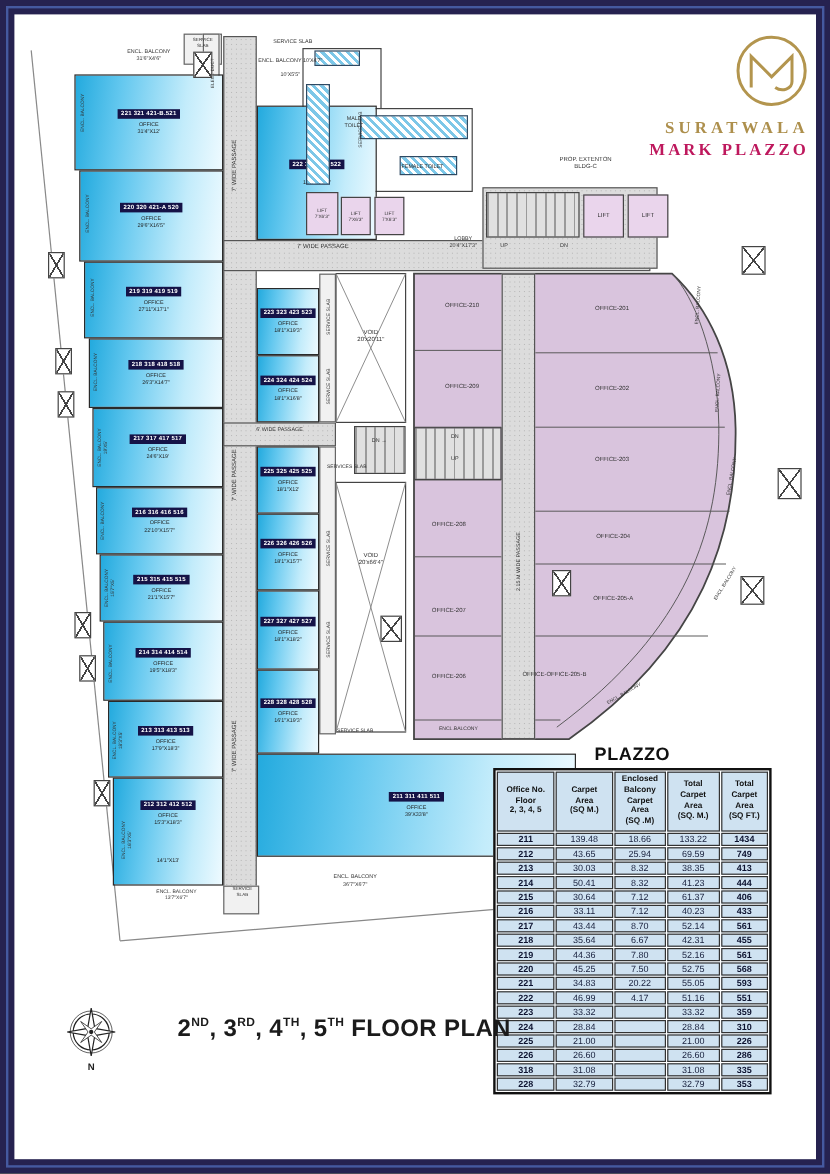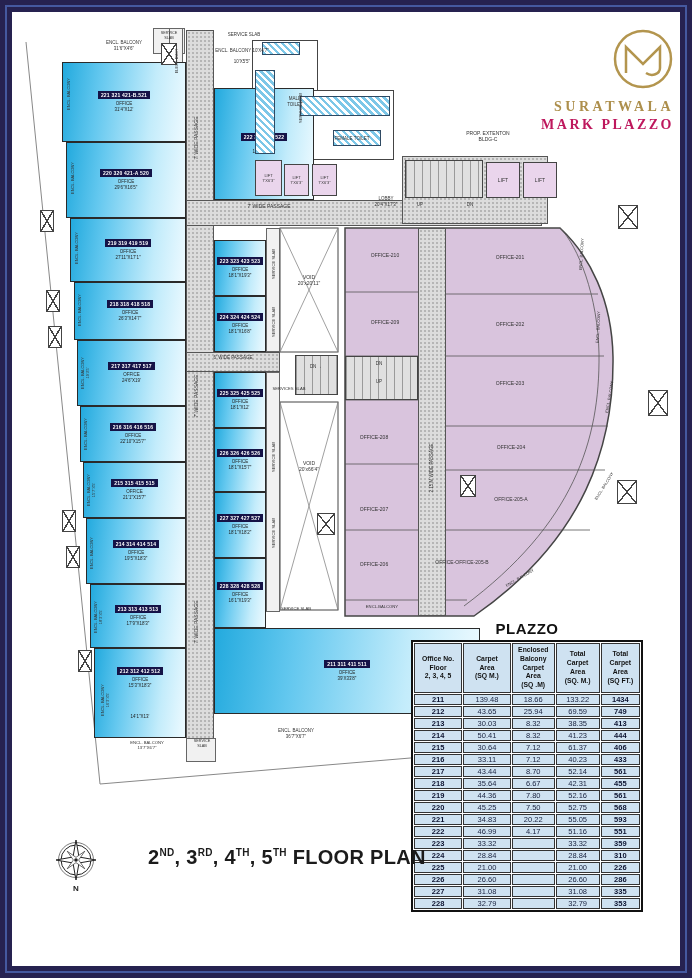--- a/index.html
+++ b/index.html
@@ -430,21 +430,21 @@
             <td class="c4">226</td>
           </tr>
           <tr>
             <td class="c0">226</td>
             <td class="c1">26.60</td>
             <td class="c2"></td>
             <td class="c3">26.60</td>
             <td class="c4">286</td>
           </tr>
           <tr>
-            <td class="c0">227</td>
+            <td class="c0">318</td>
             <td class="c1">31.08</td>
             <td class="c2"></td>
             <td class="c3">31.08</td>
             <td class="c4">335</td>
           </tr>
           <tr>
             <td class="c0">228</td>
             <td class="c1">32.79</td>
             <td class="c2"></td>
             <td class="c3">32.79</td>

